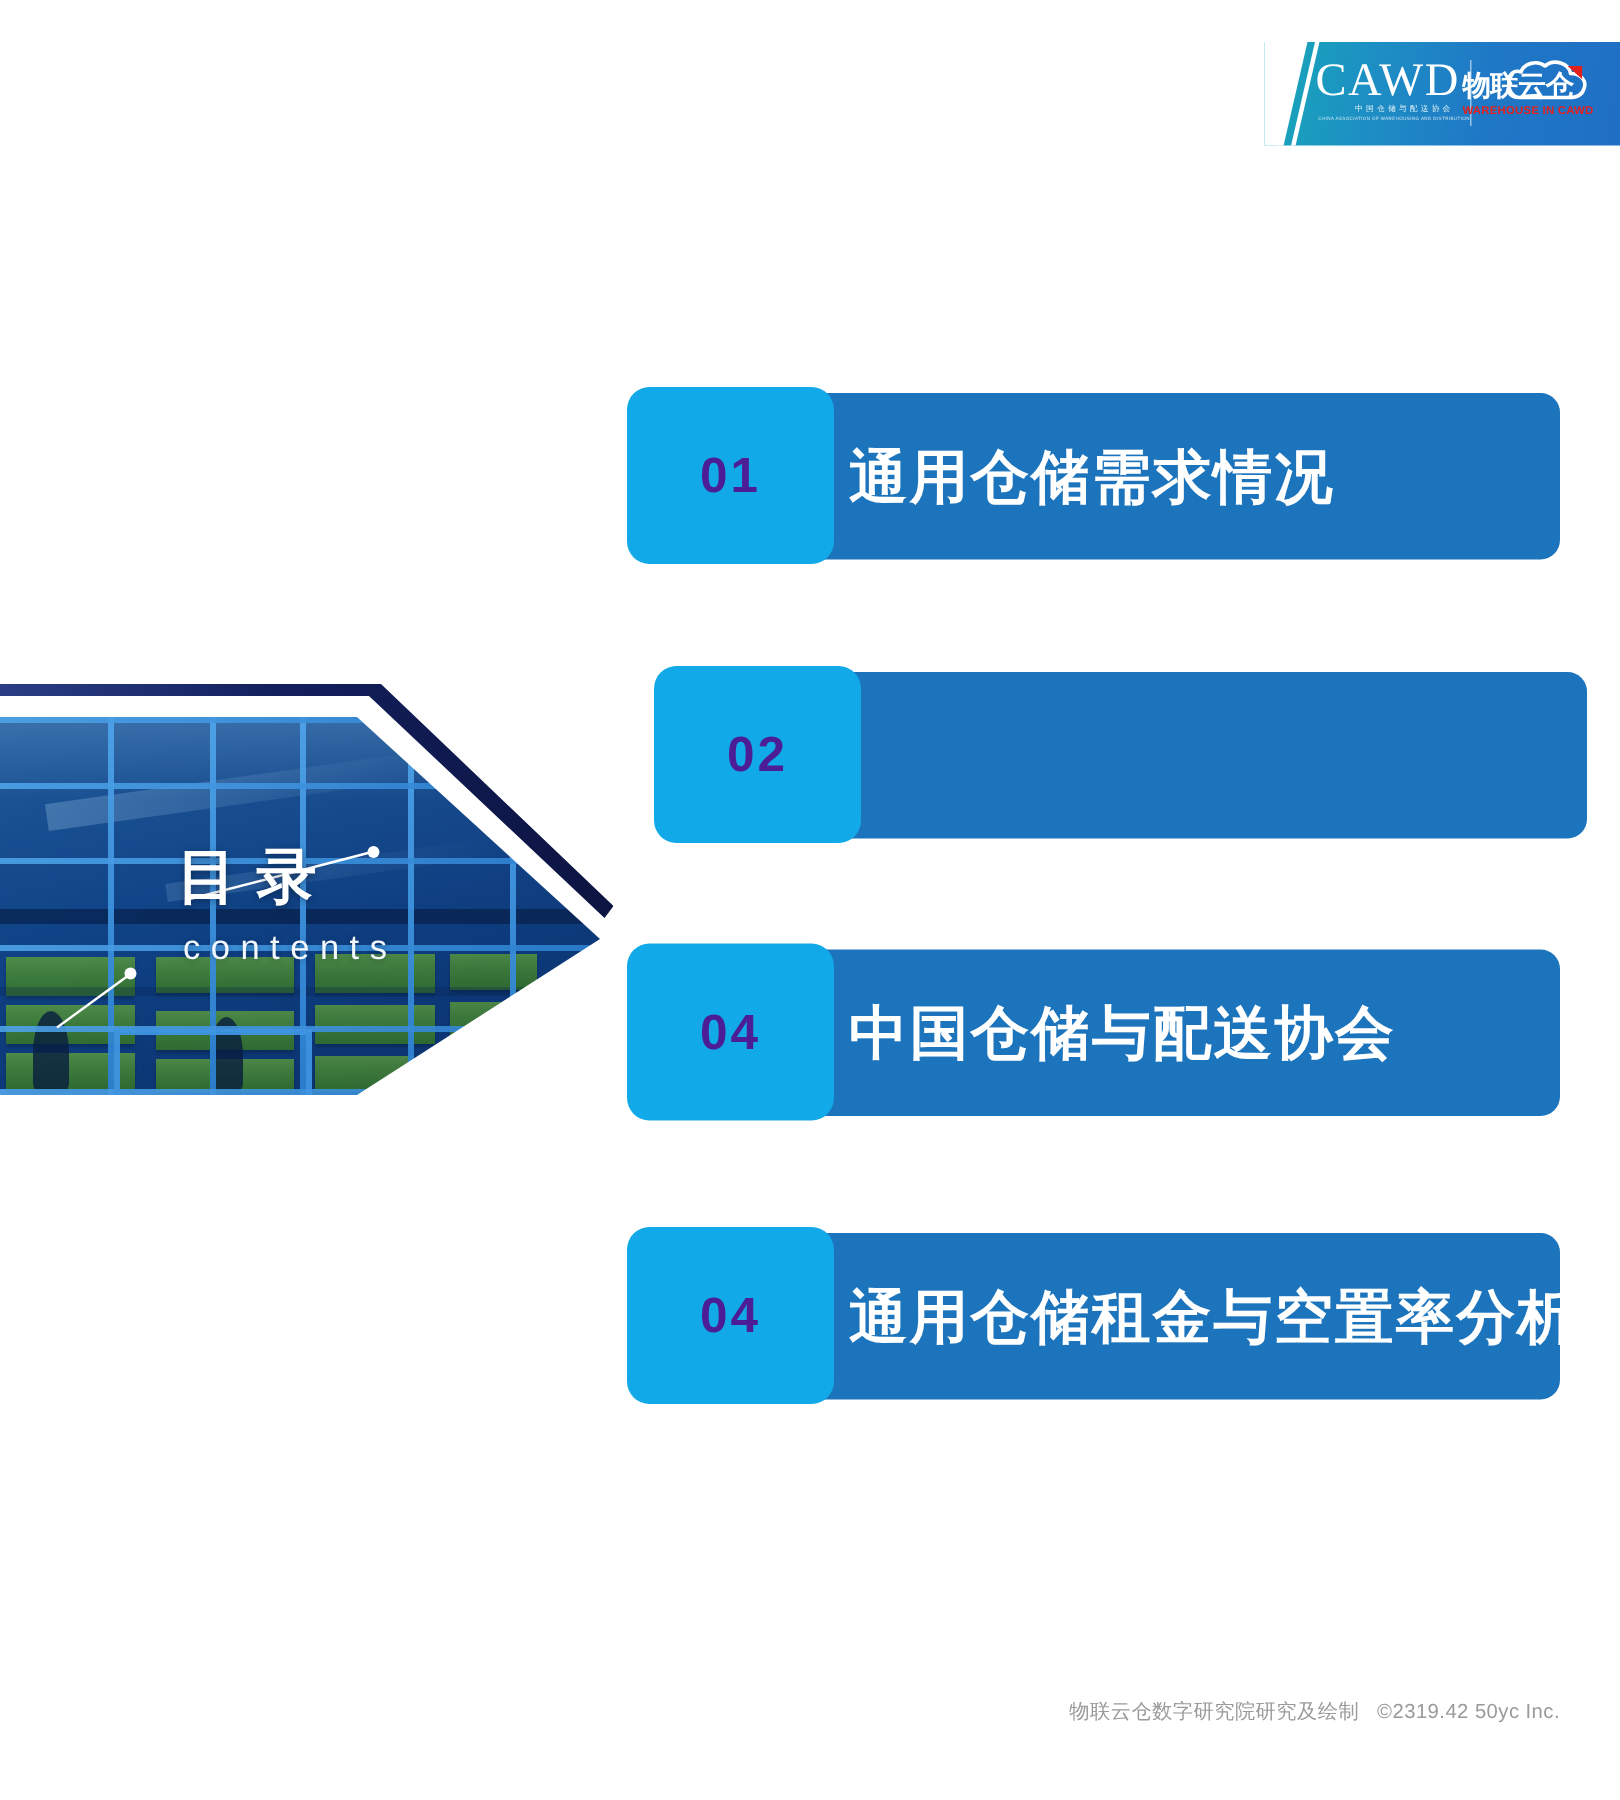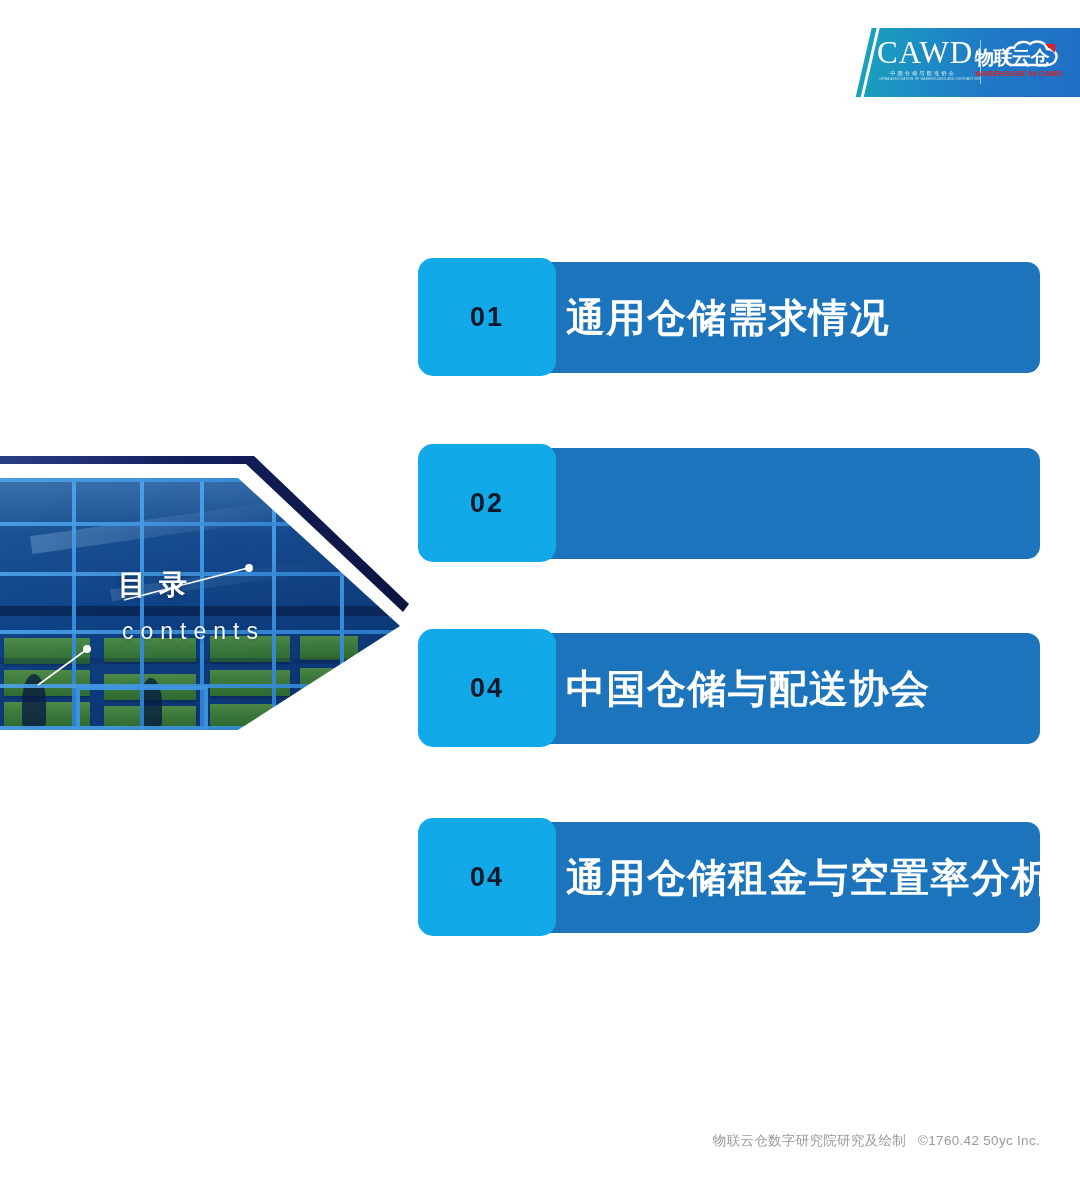--- a/index.html
+++ b/index.html
@@ -43,21 +43,21 @@
     transform: skewX(-13deg);
   }
   .logo-banner .stripe.s1 { left: 14px; }
   .logo-banner .stripe.s2 { left: 25px; width: 3px; }
 
   .cawd-block {
     position: absolute;
     left: 34px;
     top: 8px;
     width: 92px;
-    text-align: center;
+    text-align: right;
   }
   .cawd-word {
     font-family: "Liberation Serif", "DejaVu Serif", serif;
     font-size: 31px;
     line-height: 34px;
     letter-spacing: 1px;
     color: #ffffff;
     font-weight: 400;
   }
   .cawd-cn {
@@ -212,21 +212,21 @@
     mix-blend-mode: multiply;
   }
   .pent-label {
     position: absolute;
     left: 118px;
     top: 112px;
     width: 200px;
     pointer-events: none;
   }
   .mulu {
-    font-size: 28px;
+    font-size: 40px;
     font-weight: 700;
     color: #ffffff;
     letter-spacing: 13px;
     line-height: 46px;
     text-shadow: 0 1px 5px rgba(0,0,0,0.35);
     white-space: nowrap;
   }
   .contents {
     margin-top: 10px;
     margin-left: 4px;
@@ -255,21 +255,21 @@
     width: 625px;
     height: 690px;
   }
   .agenda-row {
     position: absolute;
     left: 0;
     width: 622px;
     height: 120px;
   }
   .agenda-row.r1 { top: 0px; }
-  .agenda-row.r2 { top: 186px; }
+  .agenda-row.r2 { top: 186px; margin-left: 18px; }
   .agenda-row.r3 { top: 371px; }
   .agenda-row.r4 { top: 560px; }
 
   .row-bar {
     position: absolute;
     left: 14px;
     top: 7px;
     width: 608px;
     height: 111px;
     background: #1c74bc;
@@ -281,23 +281,23 @@
     top: 3px;
     width: 138px;
     height: 118px;
     background: #12a9e8;
     border-radius: 15px;
     display: flex;
     align-items: center;
     justify-content: center;
   }
   .chip-num {
-    font-size: 27px;
+    font-size: 33px;
     font-weight: 700;
-    color: #0f172a;
+    color: #4c1d95;
     letter-spacing: 2px;
     line-height: 30px;
   }
   .row-title {
     position: absolute;
     left: 148px;
     top: 0;
     height: 125px;
     display: flex;
     align-items: center;
@@ -430,14 +430,14 @@
   <div class="agenda-row r4">
     <div class="row-bar"></div>
     <div class="row-chip">
       <span class="chip-num">04</span>
     </div>
     <div class="row-title">通用仓储租金与空置率分析</div>
   </div>
 </div>
 
 <div class="footer">
-  <span>物联云仓数字研究院研究及绘制</span><span class="sep"></span><span>©1760.42 50yc Inc.</span>
+  <span>物联云仓数字研究院研究及绘制</span><span class="sep"></span><span>©2319.42 50yc Inc.</span>
 </div>
 
 </body></html>

